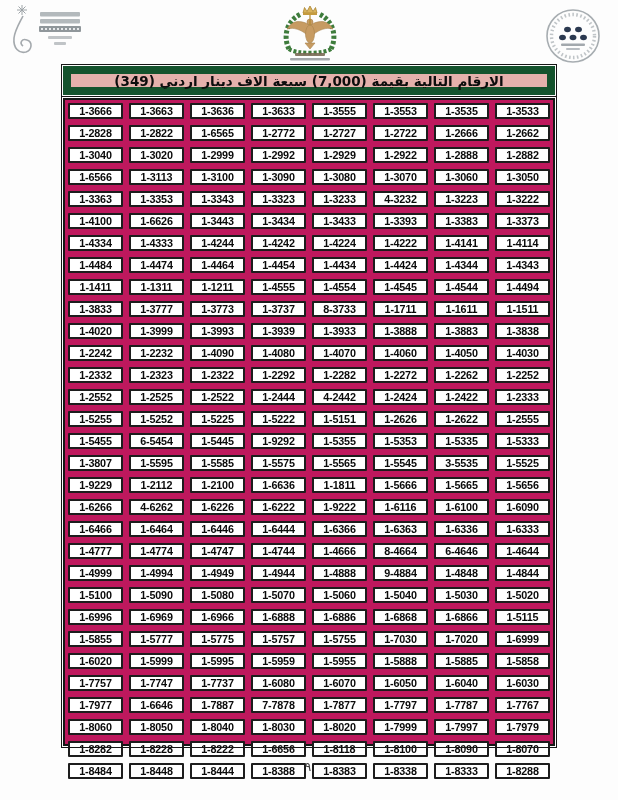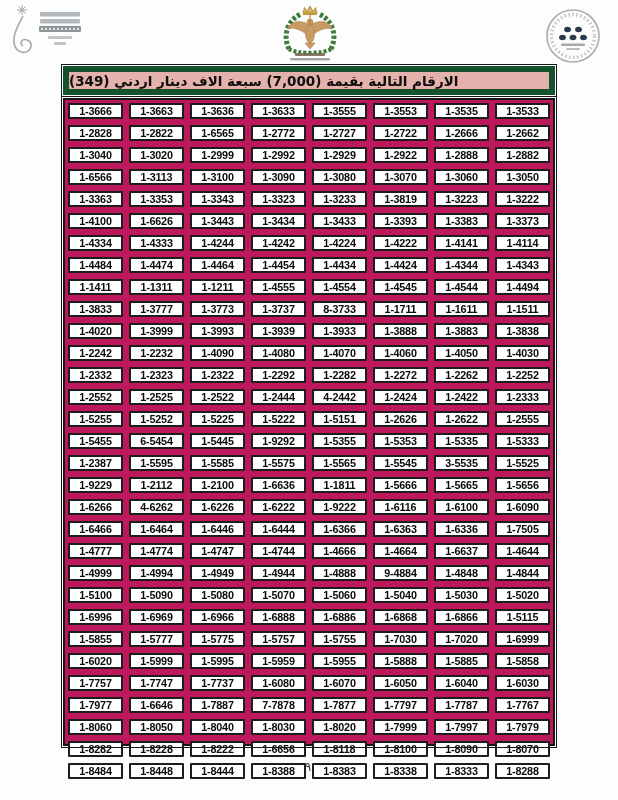--- a/index.html
+++ b/index.html
@@ -11,22 +11,22 @@
   .logo{position:absolute;}
   #stamp-left{left:6px;top:4px;width:80px;height:60px;}
   #emblem-center{left:259px;top:3px;width:102px;height:60px;}
   #seal-right{left:543px;top:8px;width:60px;height:58px;}
   .logo svg{width:100%;height:100%;display:block;}
 
   
   .title-bar{
     position:absolute;left:63px;top:66px;width:492px;height:29px;
     box-sizing:border-box;background:#e5b1ac;
-    border:6px solid #14532d;outline:1px solid #161616;outline-offset:1px;
-    display:flex;align-items:center;justify-content:flex-end;
+    border:8px solid #14532d;outline:1px solid #161616;outline-offset:1px;
+    display:flex;align-items:center;justify-content:center;
     direction:rtl;
   }
   .title-bar span{
     font-weight:700;font-size:13.5px;color:#0d0d0d;letter-spacing:0px;
     font-family:"DejaVu Sans",sans-serif;white-space:nowrap;
   }
 
   
   .numbers-table{
     position:absolute;left:63px;top:98px;width:492px;height:648px;
@@ -160,21 +160,21 @@
     <div class="cell">1-3090</div>
     <div class="cell">1-3080</div>
     <div class="cell">1-3070</div>
     <div class="cell">1-3060</div>
     <div class="cell">1-3050</div>
     <div class="cell">1-3363</div>
     <div class="cell">1-3353</div>
     <div class="cell">1-3343</div>
     <div class="cell">1-3323</div>
     <div class="cell">1-3233</div>
-    <div class="cell">1-3819</div>
+    <div class="cell">4-3232</div>
     <div class="cell">1-3223</div>
     <div class="cell">1-3222</div>
     <div class="cell">1-4100</div>
     <div class="cell">1-6626</div>
     <div class="cell">1-3443</div>
     <div class="cell">1-3434</div>
     <div class="cell">1-3433</div>
     <div class="cell">1-3393</div>
     <div class="cell">1-3383</div>
     <div class="cell">1-3373</div>
@@ -251,21 +251,21 @@
     <div class="cell">1-2622</div>
     <div class="cell">1-2555</div>
     <div class="cell">1-5455</div>
     <div class="cell">6-5454</div>
     <div class="cell">1-5445</div>
     <div class="cell">1-9292</div>
     <div class="cell">1-5355</div>
     <div class="cell">1-5353</div>
     <div class="cell">1-5335</div>
     <div class="cell">1-5333</div>
-    <div class="cell">1-2387</div>
+    <div class="cell">1-3807</div>
     <div class="cell">1-5595</div>
     <div class="cell">1-5585</div>
     <div class="cell">1-5575</div>
     <div class="cell">1-5565</div>
     <div class="cell">1-5545</div>
     <div class="cell">3-5535</div>
     <div class="cell">1-5525</div>
     <div class="cell">1-9229</div>
     <div class="cell">1-2112</div>
     <div class="cell">1-2100</div>
@@ -282,28 +282,28 @@
     <div class="cell">1-6116</div>
     <div class="cell">1-6100</div>
     <div class="cell">1-6090</div>
     <div class="cell">1-6466</div>
     <div class="cell">1-6464</div>
     <div class="cell">1-6446</div>
     <div class="cell">1-6444</div>
     <div class="cell">1-6366</div>
     <div class="cell">1-6363</div>
     <div class="cell">1-6336</div>
-    <div class="cell">1-7505</div>
+    <div class="cell">1-6333</div>
     <div class="cell">1-4777</div>
     <div class="cell">1-4774</div>
     <div class="cell">1-4747</div>
     <div class="cell">1-4744</div>
     <div class="cell">1-4666</div>
-    <div class="cell">1-4664</div>
-    <div class="cell">1-6637</div>
+    <div class="cell">8-4664</div>
+    <div class="cell">6-4646</div>
     <div class="cell">1-4644</div>
     <div class="cell">1-4999</div>
     <div class="cell">1-4994</div>
     <div class="cell">1-4949</div>
     <div class="cell">1-4944</div>
     <div class="cell">1-4888</div>
     <div class="cell">9-4884</div>
     <div class="cell">1-4848</div>
     <div class="cell">1-4844</div>
     <div class="cell">1-5100</div>

